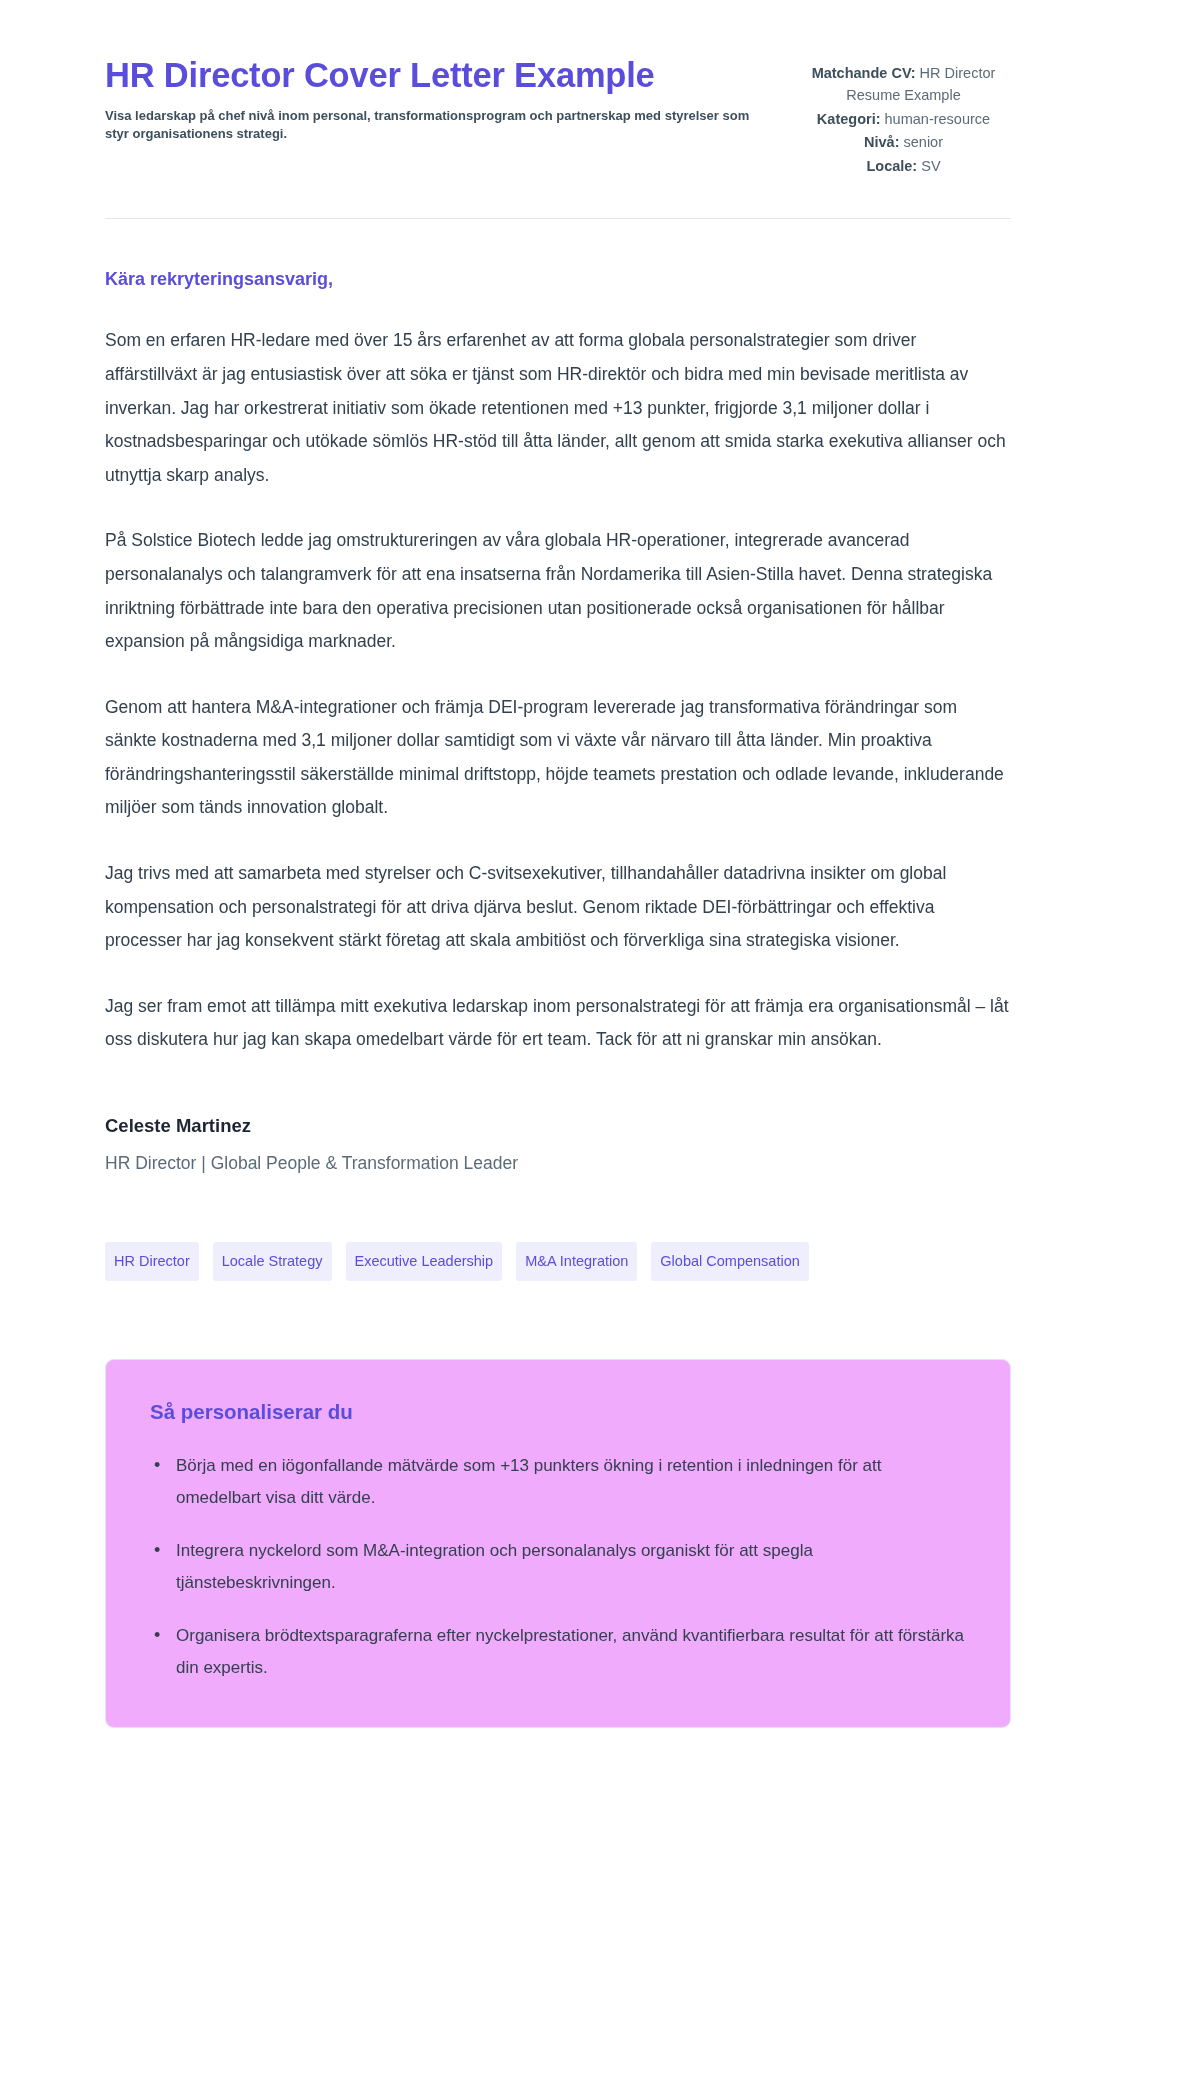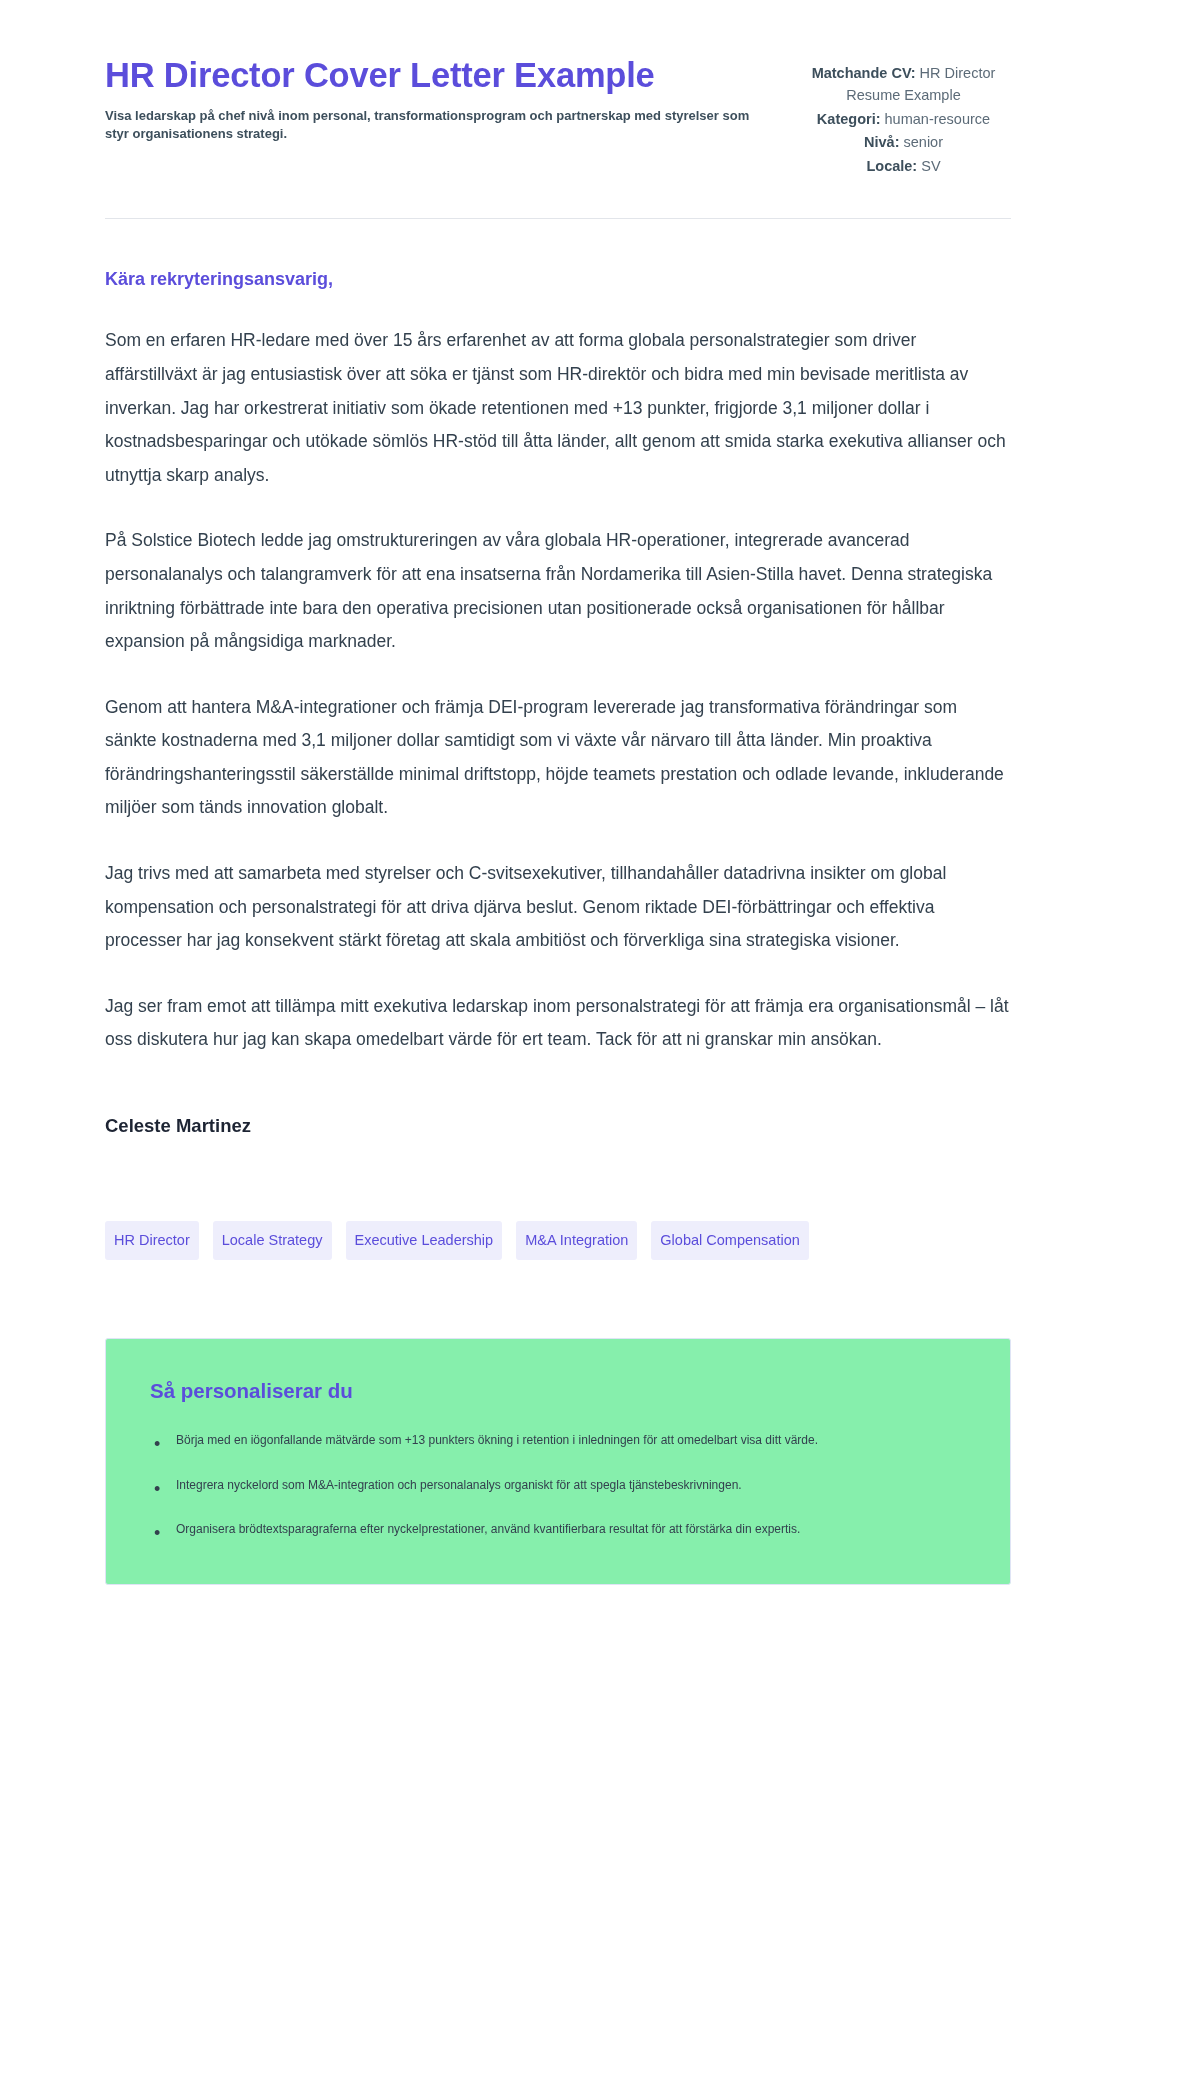--- a/index.html
+++ b/index.html
@@ -140,43 +140,43 @@
     font-size: 14.5px;
     padding: 11px 9px;
     border-radius: 3px;
     white-space: nowrap;
     line-height: 1.2;
   }
 
   
   .callout {
     margin: 78px 120px 0 105px;
-    background: #86efac;
+    background: #f0abfc;
     border: 1px solid #dfe4f5;
-    border-radius: 3px;
+    border-radius: 9px;
     padding: 40px 44px 44px 44px;
   }
 
   .callout-title {
     font-size: 20.5px;
     font-weight: bold;
     color: #5b4ddb;
     margin-bottom: 26px;
   }
 
   .callout-list {
     list-style: none;
     padding: 0;
     margin: 0;
   }
 
   .callout-list li {
     position: relative;
     padding-left: 26px;
-    font-size: 12px;
+    font-size: 17px;
     line-height: 1.85;
     color: #33414e;
     margin-bottom: 22px;
     max-width: 830px;
   }
 
   .callout-list li:last-child { margin-bottom: 0; }
 
   .callout-list li::before {
     content: "\2022";
@@ -227,20 +227,21 @@
     <div class="salutation">Kära rekryteringsansvarig,</div>
     <p class="para">Som en erfaren HR-ledare med över 15 års erfarenhet av att forma globala personalstrategier som driver affärstillväxt är jag entusiastisk över att söka er tjänst som HR-direktör och bidra med min bevisade meritlista av inverkan. Jag har orkestrerat initiativ som ökade retentionen med +13 punkter, frigjorde 3,1 miljoner dollar i kostnadsbesparingar och utökade sömlös HR-stöd till åtta länder, allt genom att smida starka exekutiva allianser och utnyttja skarp analys.</p>
     <p class="para">På Solstice Biotech ledde jag omstruktureringen av våra globala HR-operationer, integrerade avancerad personalanalys och talangramverk för att ena insatserna från Nordamerika till Asien-Stilla havet. Denna strategiska inriktning förbättrade inte bara den operativa precisionen utan positionerade också organisationen för hållbar expansion på mångsidiga marknader.</p>
     <p class="para">Genom att hantera M&amp;A-integrationer och främja DEI-program levererade jag transformativa förändringar som sänkte kostnaderna med 3,1 miljoner dollar samtidigt som vi växte vår närvaro till åtta länder. Min proaktiva förändringshanteringsstil säkerställde minimal driftstopp, höjde teamets prestation och odlade levande, inkluderande miljöer som tänds innovation globalt.</p>
     <p class="para">Jag trivs med att samarbeta med styrelser och C-svitsexekutiver, tillhandahåller datadrivna insikter om global kompensation och personalstrategi för att driva djärva beslut. Genom riktade DEI-förbättringar och effektiva processer har jag konsekvent stärkt företag att skala ambitiöst och förverkliga sina strategiska visioner.</p>
     <p class="para">Jag ser fram emot att tillämpa mitt exekutiva ledarskap inom personalstrategi för att främja era organisationsmål – låt oss diskutera hur jag kan skapa omedelbart värde för ert team. Tack för att ni granskar min ansökan.</p>
   </div>
 
   <div class="signature">
     <div class="sign-name">Celeste Martinez</div>
+    <div class="sign-role">HR Director | Global People &amp; Transformation Leader</div>
   </div>
 
   <div class="tags">
     <span class="tag">HR Director</span>
     <span class="tag">Locale Strategy</span>
     <span class="tag">Executive Leadership</span>
     <span class="tag">M&amp;A Integration</span>
     <span class="tag">Global Compensation</span>
   </div>
 

